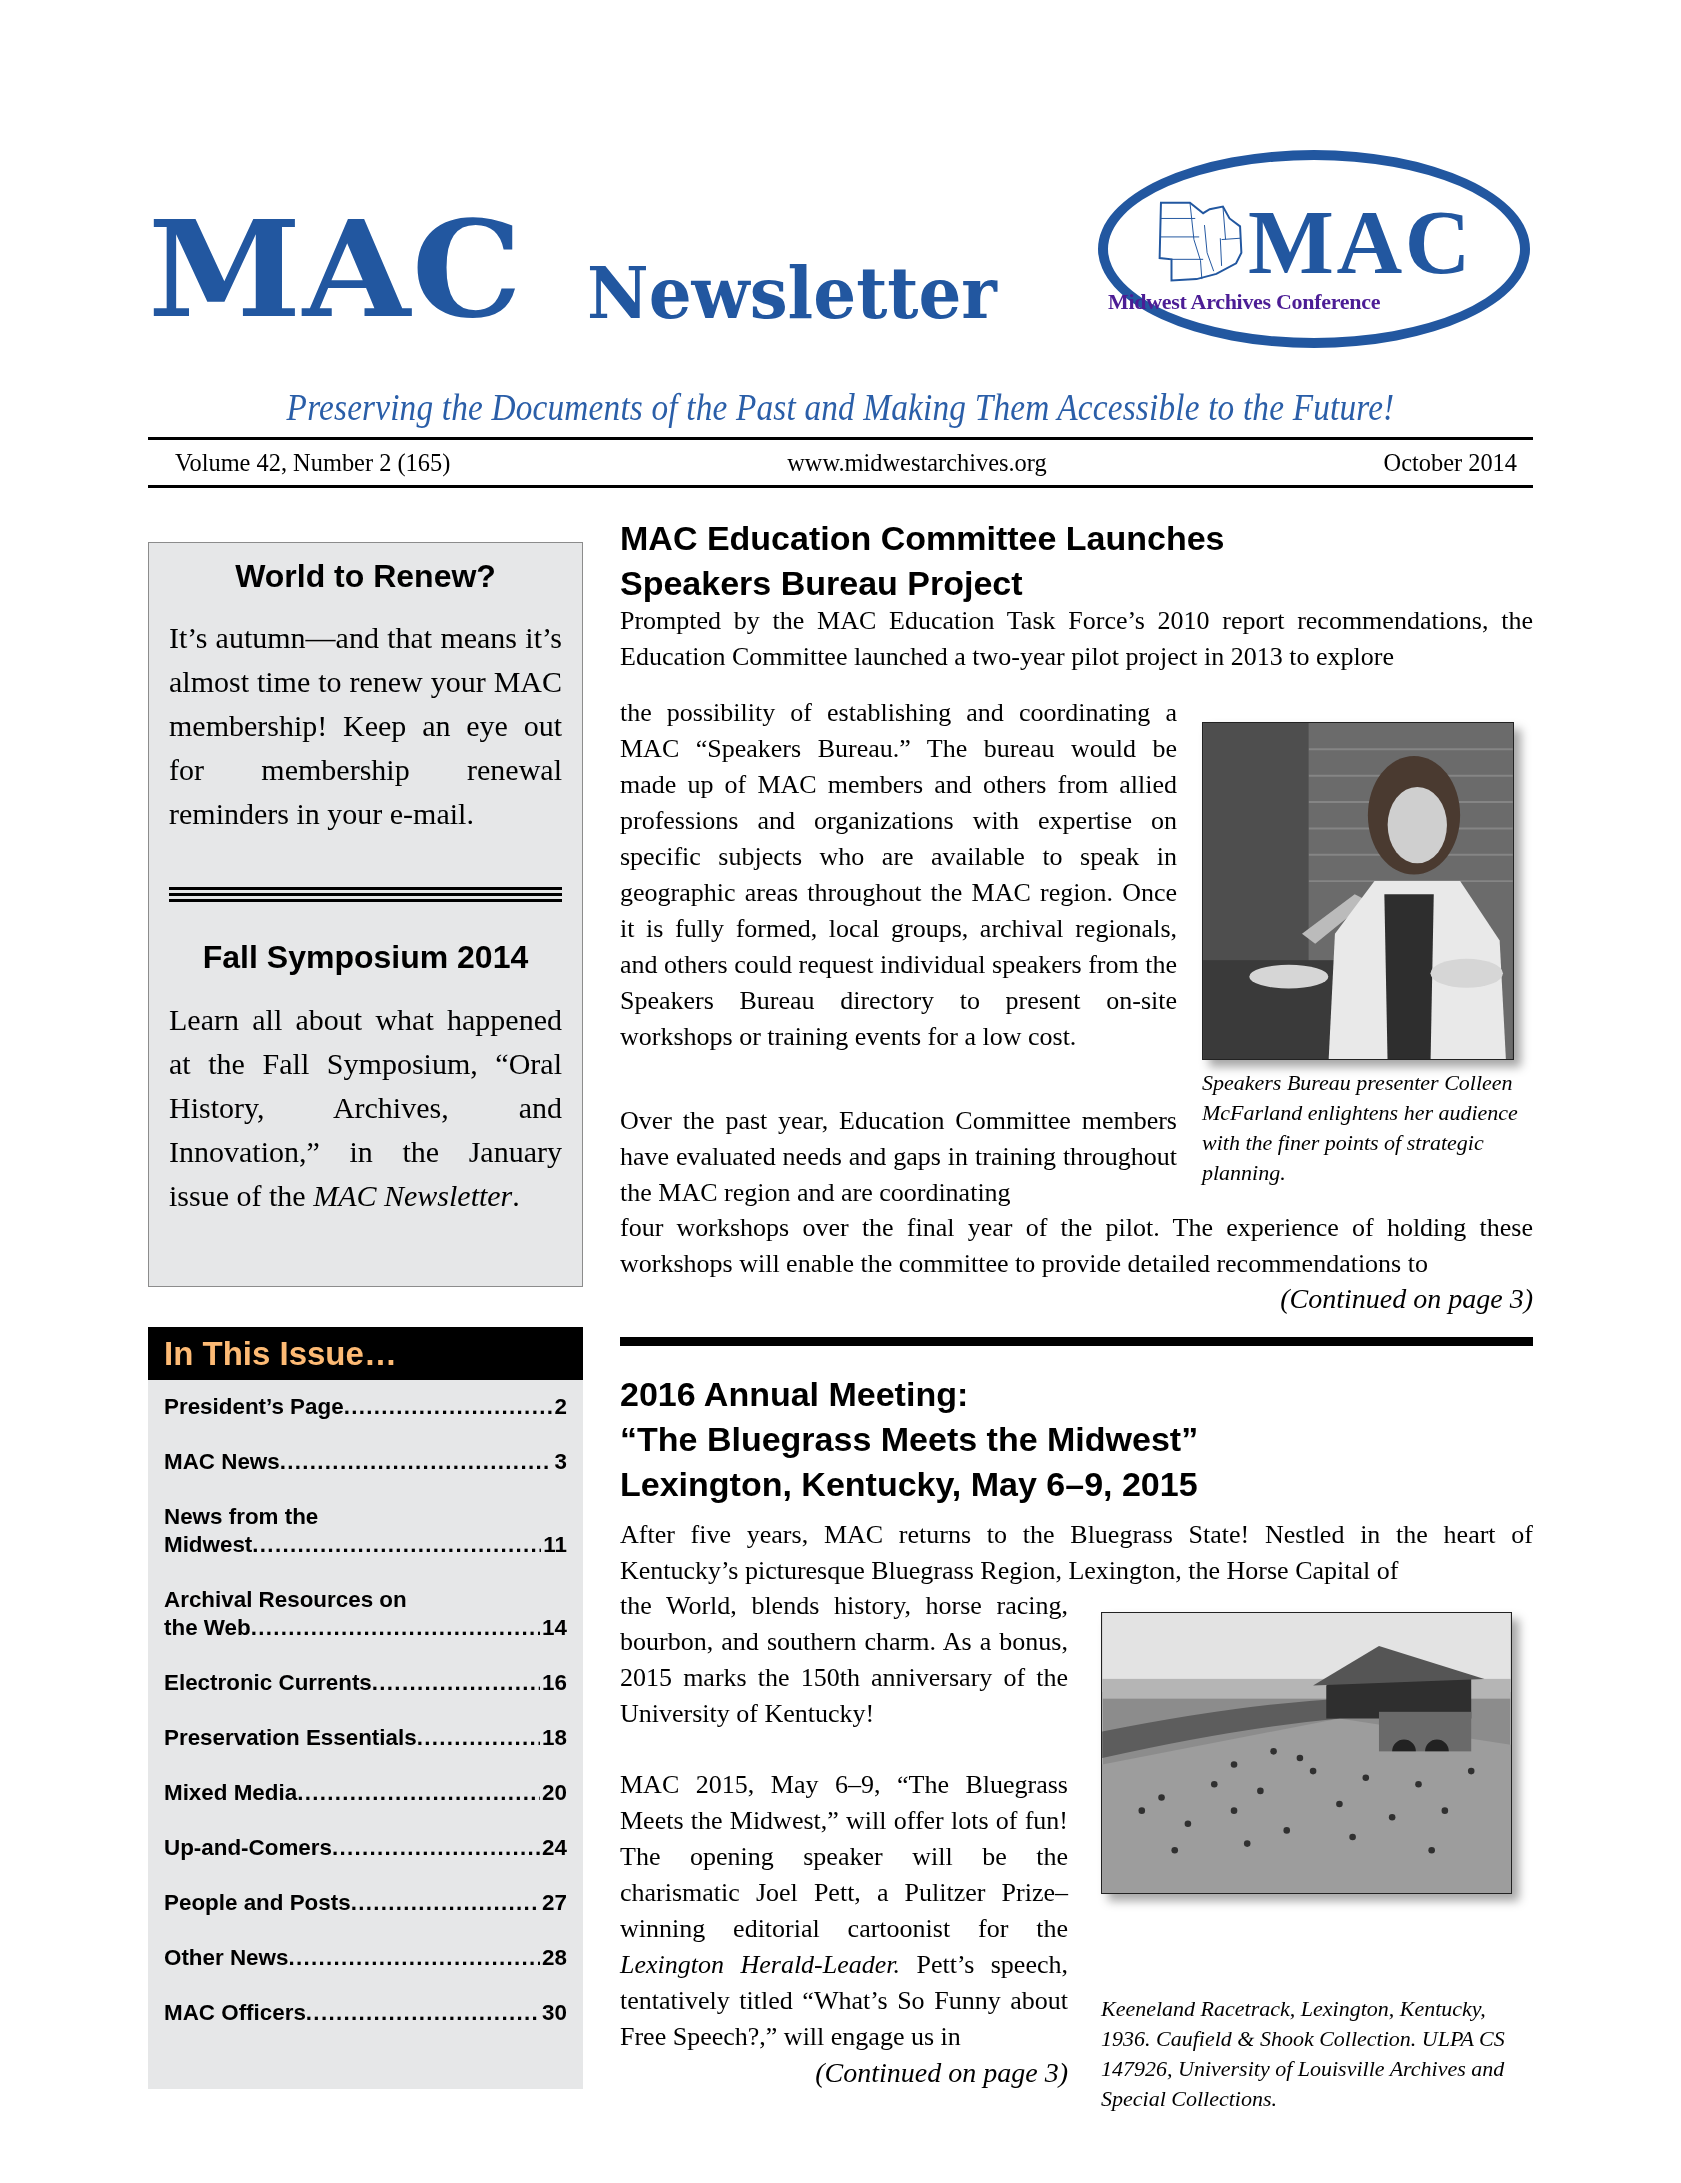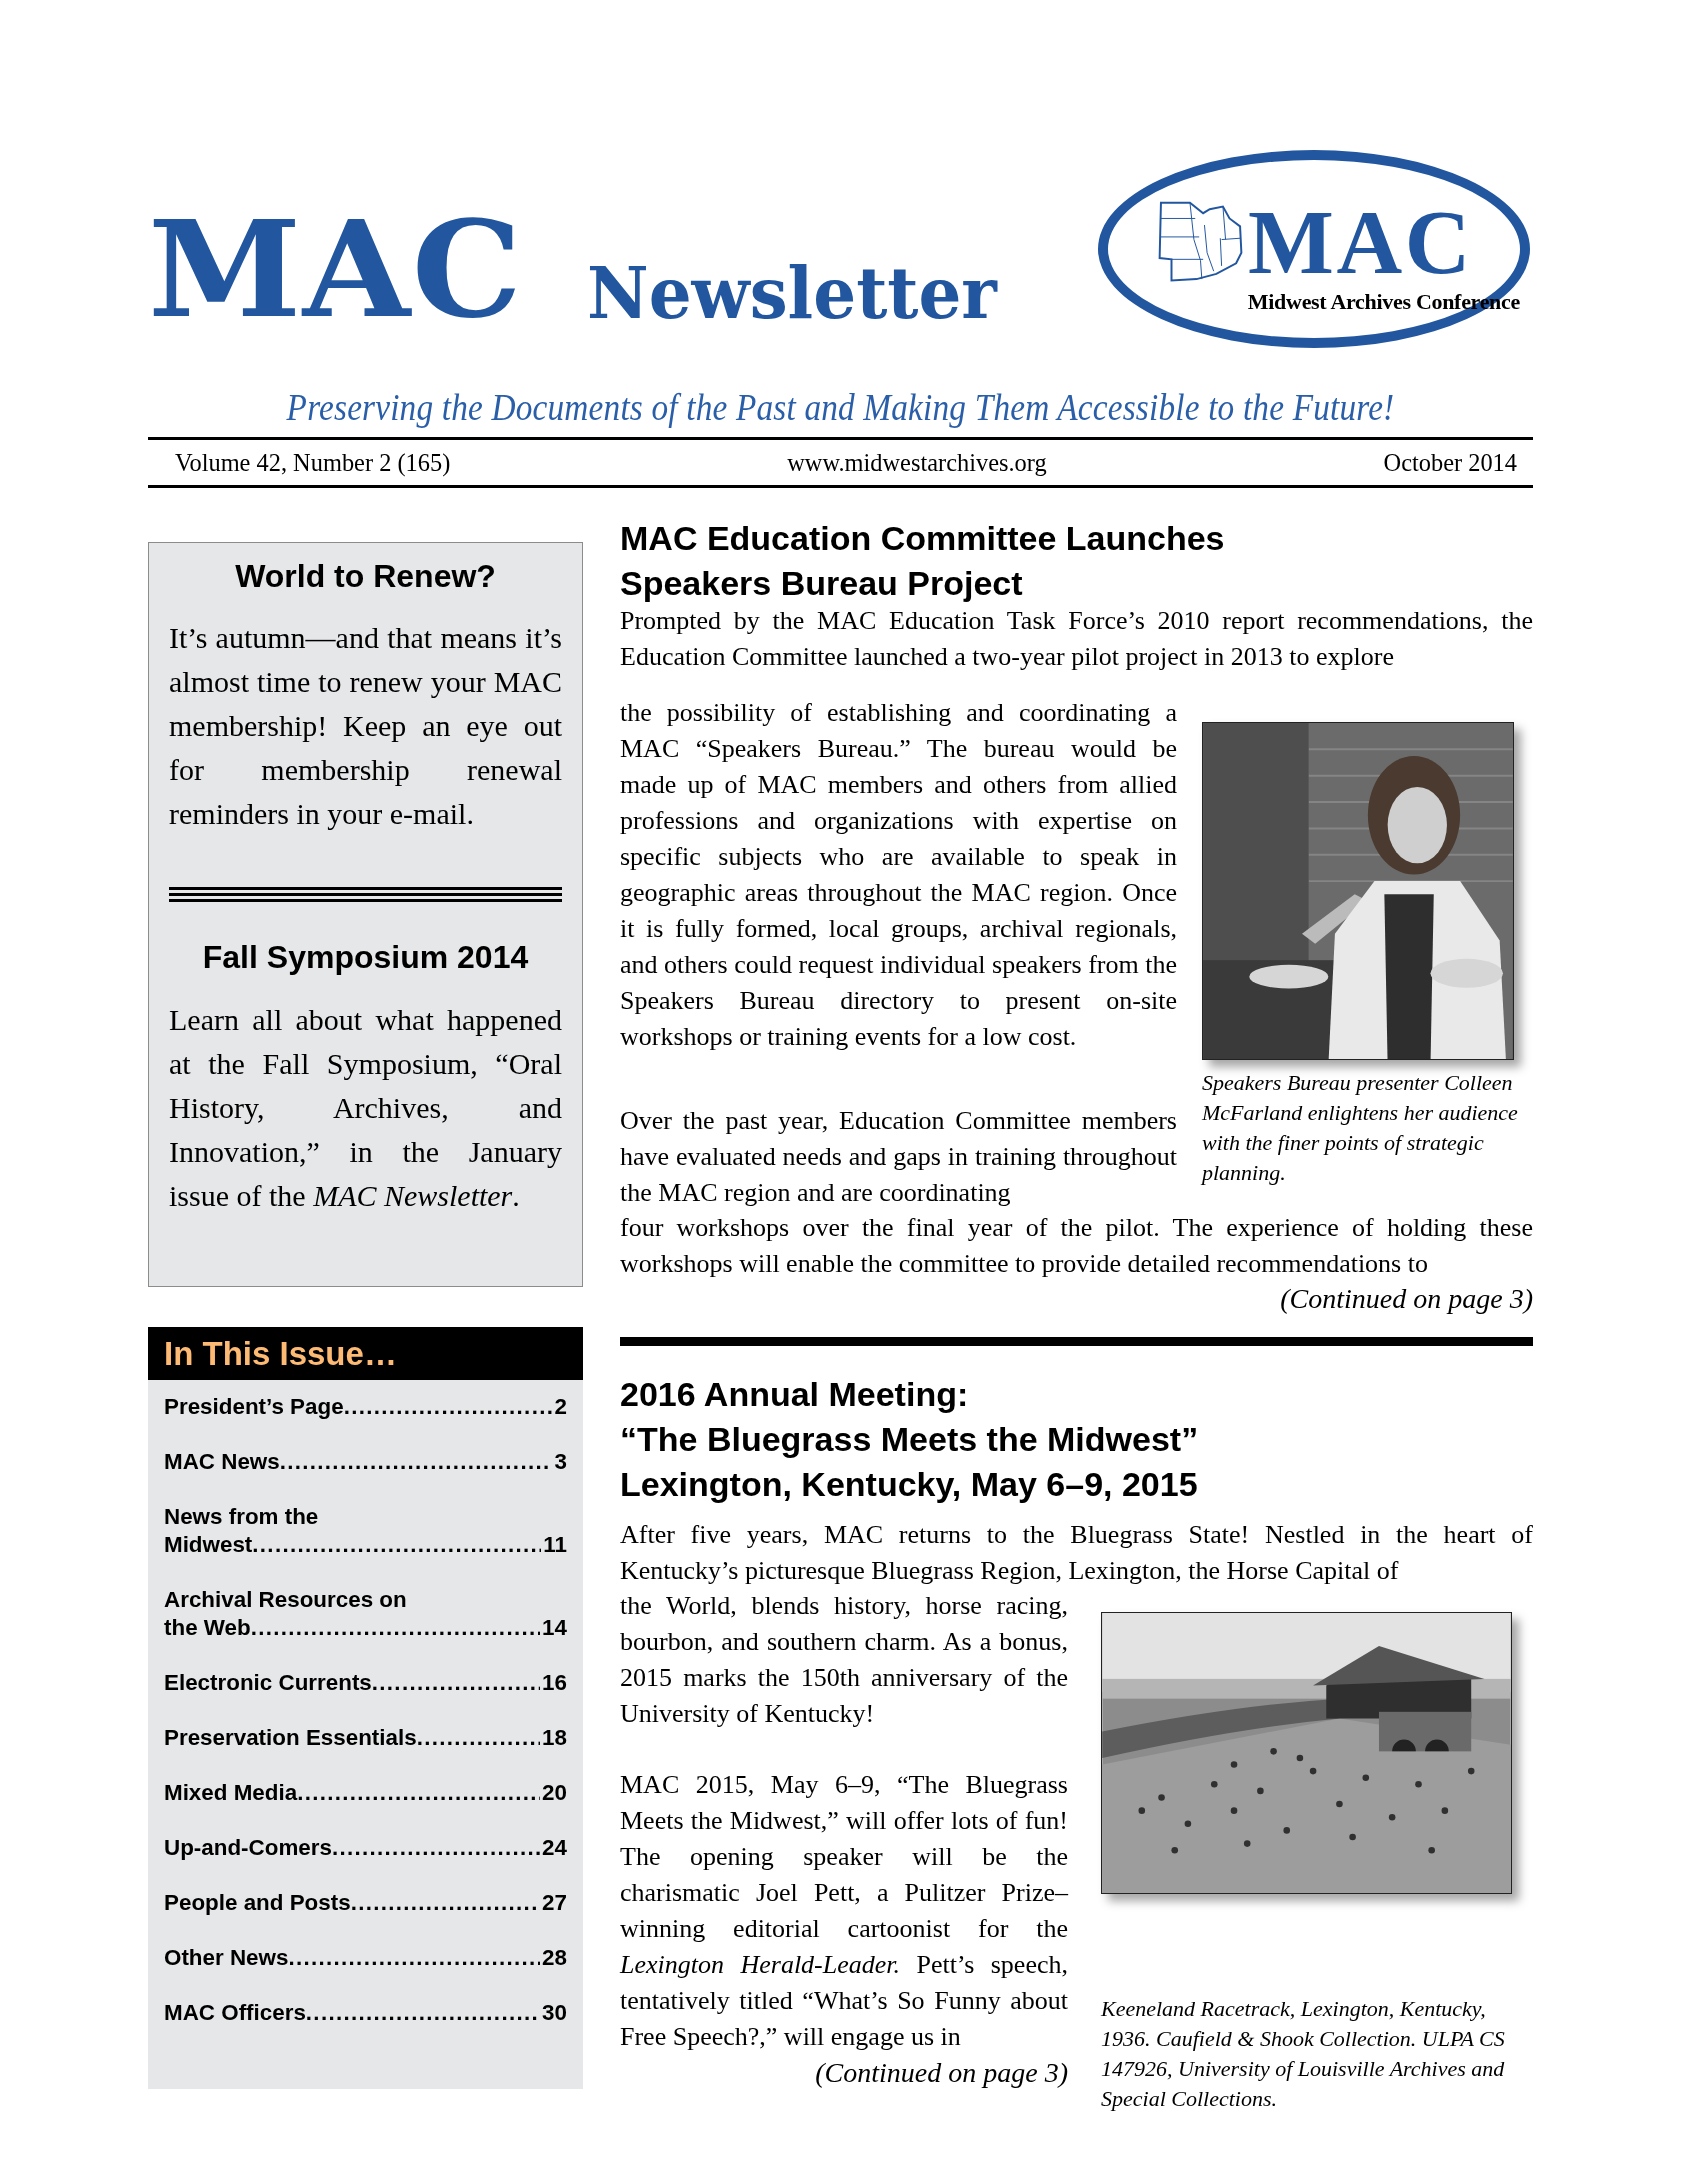--- a/index.html
+++ b/index.html
@@ -5,21 +5,21 @@
   html, body { margin:0; padding:0; background:#ffffff; }
   body { width:1681px; height:2183px; position:relative; overflow:hidden; color:#000; }
   .abs { position:absolute; }
 
   
   .mast-mac { left:148px; top:204px; font-family:"DejaVu Serif","Liberation Serif",serif; font-weight:bold; font-size:132px; line-height:132px; color:#2257a0; letter-spacing:1.3px; transform:scaleX(1.05); transform-origin:left; }
   .mast-news { left:587px; top:254px; font-family:"DejaVu Serif","Liberation Serif",serif; font-weight:bold; font-size:71px; line-height:79px; color:#2257a0; transform:scaleX(0.95); transform-origin:left; }
   .logo { left:1098px; top:150px; width:432px; height:198px; border:10.6px solid #2257a0; border-radius:50%; box-sizing:border-box; }
   .logo svg.map { position:absolute; left:49px; top:40px; width:89px; height:89px; }
   .logo-mac { position:absolute; left:140px; top:37px; font-family:"Liberation Serif","DejaVu Serif",serif; font-weight:bold; font-size:91px; line-height:92px; color:#2257a0; letter-spacing:2.6px; }
-  .logo-sub { position:absolute; left:0; right:0; top:129px; text-align:right; font-family:"Liberation Serif","DejaVu Serif",serif; font-weight:bold; font-size:22px; color:#000000; letter-spacing:-0.3px; }
+  .logo-sub { position:absolute; left:0; right:0; top:129px; text-align:left; font-family:"Liberation Serif","DejaVu Serif",serif; font-weight:bold; font-size:22px; color:#4c1d95; letter-spacing:-0.3px; }
 
   .tagline { left:148px; width:1385px; top:386px; text-align:center; font-family:"Liberation Serif","DejaVu Serif",serif; font-style:italic; font-size:37px; color:#2a5ea8; letter-spacing:0.2px; transform:scaleX(0.9); }
   .rule { left:148px; width:1385px; height:2.6px; background:#000; }
   .volrow { left:175px; width:1342px; top:442px; height:41px; display:flex; justify-content:space-between; align-items:center; font-family:"Liberation Serif","DejaVu Serif",serif; font-size:24.4px;gap:27px; }
   .volrow span { display:block; }
 
   
   .graybox { left:148px; top:542px; width:435px; height:745px; background:#e6e7e8; border:1.3px solid #8c8c8c; box-sizing:border-box; }
   .side-h { position:absolute; left:0; right:0; text-align:center; font-family:"Liberation Sans","DejaVu Sans",sans-serif; font-weight:bold; font-size:32px; }
   .side-p { position:absolute; left:20px; right:20px; font-family:"Liberation Serif","DejaVu Serif",serif; font-size:30px; line-height:44px; text-align:justify; }

